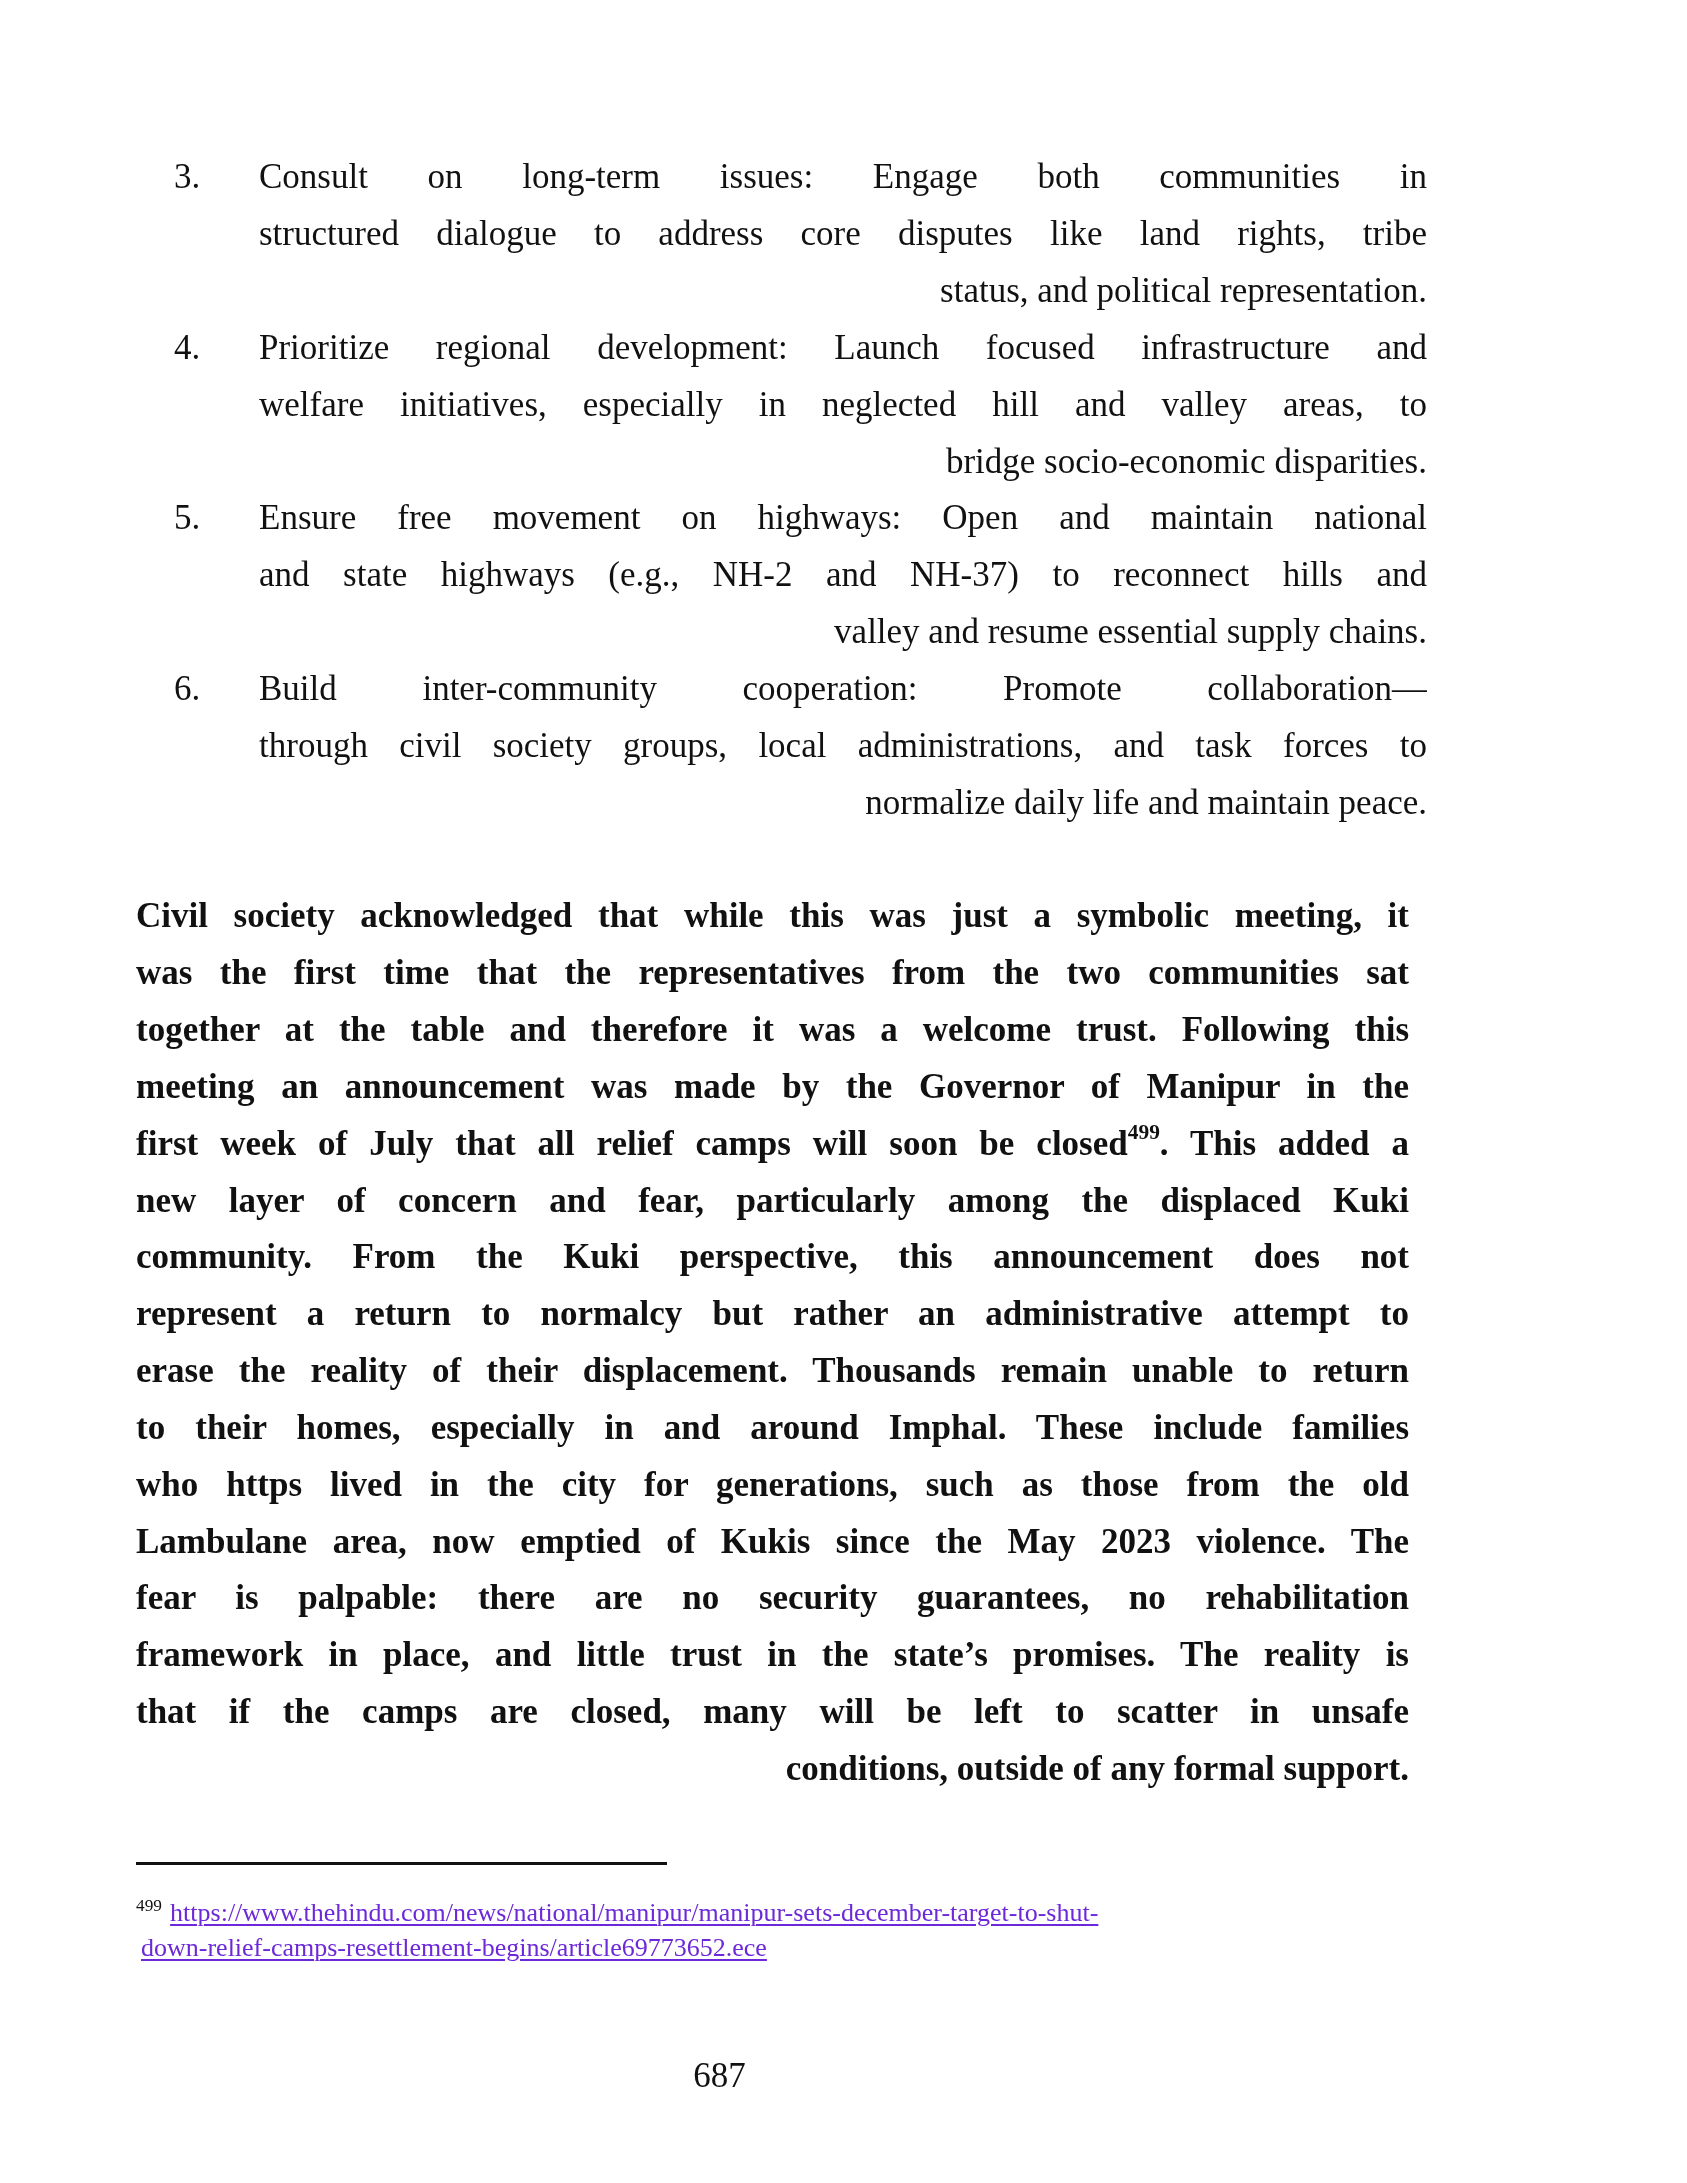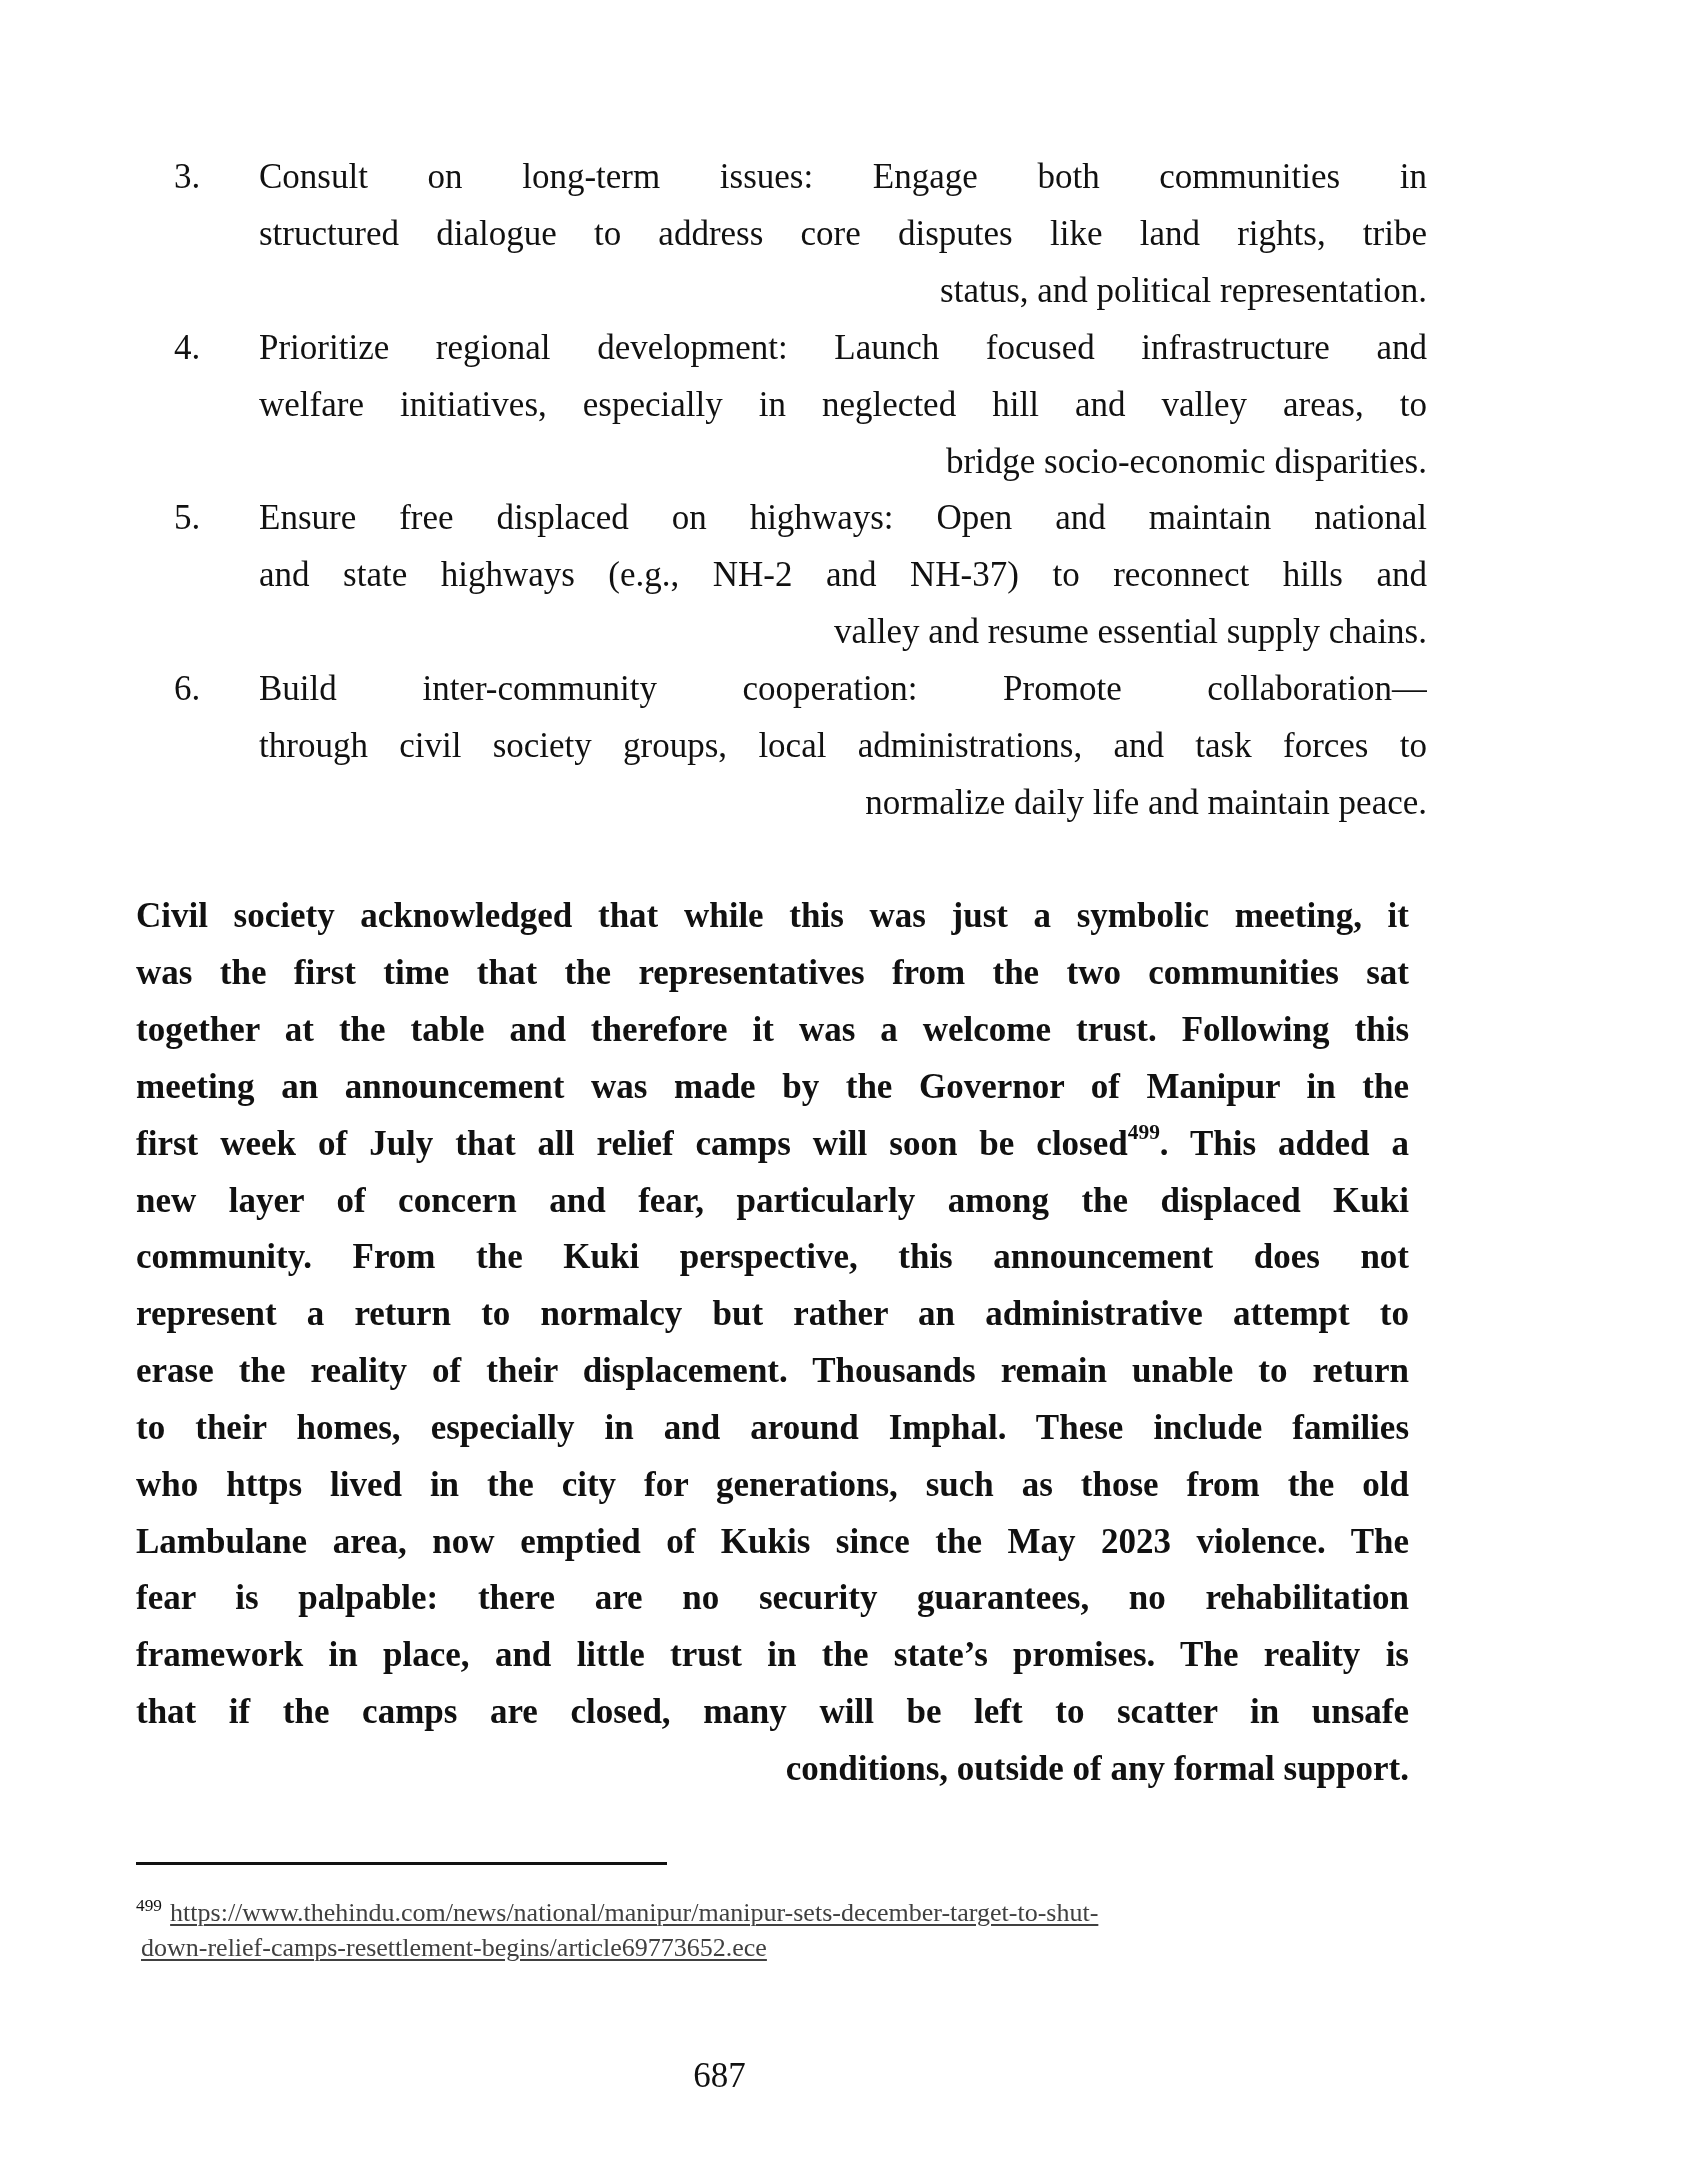--- a/index.html
+++ b/index.html
@@ -13,21 +13,21 @@
 
   .list-num { position: absolute; left: 174px; width: 58px; font-size: 35px; line-height: 57px; height: 57px; }
   .list-line { left: 259px; width: 1168px; }
   .body-line { left: 136px; width: 1273px; font-weight: bold; }
 
   sup.fnref { font-size: 21.4px; line-height: 0; position: relative; top: -3.3px; vertical-align: super; }
 
   .fn-rule { position: absolute; left: 136px; top: 1862px; width: 531px; height: 2.5px; background: #111; }
   .fn-line { position: absolute; font-size: 26px; height: 35px; line-height: 35px; white-space: nowrap; }
   .fn-num { font-size: 17.3px; vertical-align: super; line-height: 0; margin-right: 8.2px; }
-  .fn-link { color: #404040; text-decoration: underline; text-decoration-thickness: 1.6px; text-underline-offset: 3.3px; }
+  .fn-link { color: #6d28d9; text-decoration: underline; text-decoration-thickness: 1.6px; text-underline-offset: 3.3px; }
 
   .page-number { position: absolute; left: 0; width: 1687px; top: 2051px; text-align: center;
                  font-size: 35px; line-height: 49px; margin-left: -124px; }
 </style>
 </head>
 <body>
 
 <div class="page">
 
   <div>
@@ -36,21 +36,21 @@
     <div class="line list-line just" style="top:148px">Consult on long-term issues: Engage both communities in</div>
     <div class="line list-line just" style="top:205px">structured dialogue to address core disputes like land rights, tribe</div>
     <div class="line list-line left" style="top:262px">status, and political representation.</div>
 
     <div class="list-num" style="top:319px">4.</div>
     <div class="line list-line just" style="top:319px">Prioritize regional development: Launch focused infrastructure and</div>
     <div class="line list-line just" style="top:376px">welfare initiatives, especially in neglected hill and valley areas, to</div>
     <div class="line list-line left" style="top:433px">bridge socio-economic disparities.</div>
 
     <div class="list-num" style="top:489px">5.</div>
-    <div class="line list-line just" style="top:489px">Ensure free displaced on highways: Open and maintain national</div>
+    <div class="line list-line just" style="top:489px">Ensure free movement on highways: Open and maintain national</div>
     <div class="line list-line just" style="top:546px">and state highways (e.g., NH-2 and NH-37) to reconnect hills and</div>
     <div class="line list-line left" style="top:603px">valley and resume essential supply chains.</div>
 
     <div class="list-num" style="top:660px">6.</div>
     <div class="line list-line just" style="top:660px">Build inter-community cooperation: Promote collaboration—</div>
     <div class="line list-line just" style="top:717px">through civil society groups, local administrations, and task forces to</div>
     <div class="line list-line left" style="top:774px">normalize daily life and maintain peace.</div>
   </div>
 
   <div>

